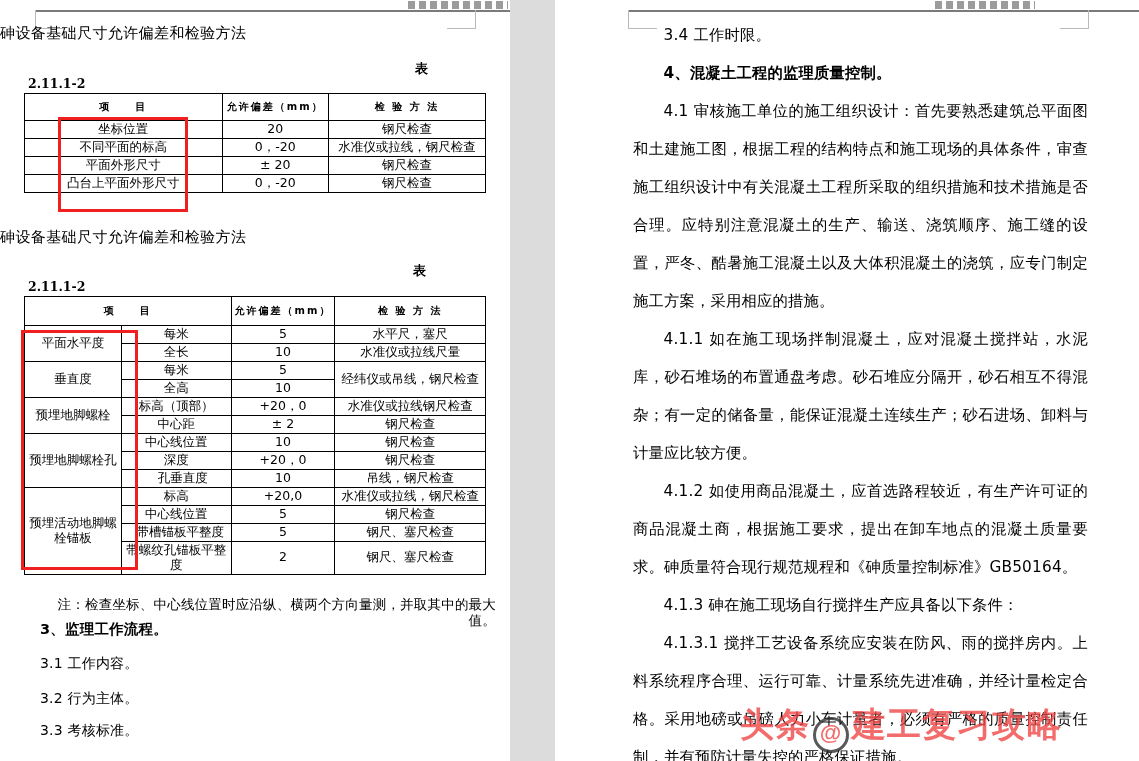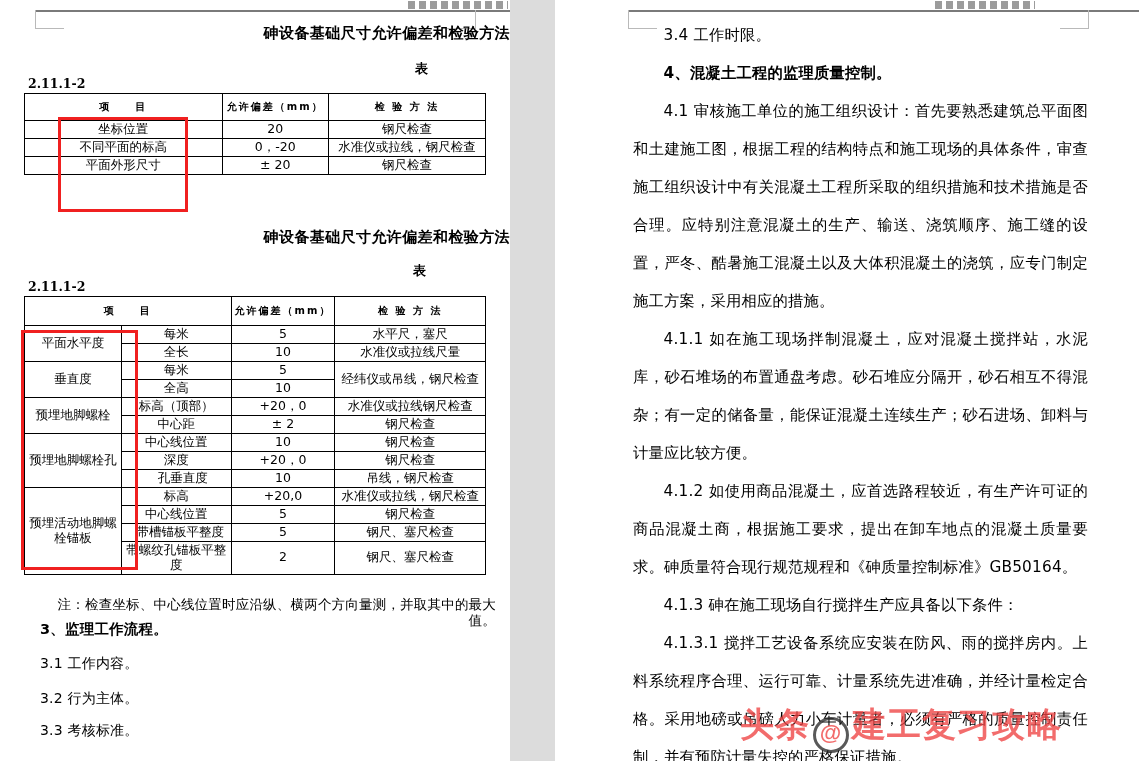--- a/index.html
+++ b/index.html
@@ -21,21 +21,21 @@
   
   .top-rule{position:absolute;height:2px;background:#7a7a7a;}
   .hdr-ghost{position:absolute;top:0px;height:8px;background:
      repeating-linear-gradient(90deg,#8a8a8a 0 7px,#ffffff 7px 11px);
      opacity:.85;}
   
   .cmark{position:absolute;border-color:#b9b9b9;border-style:solid;border-width:0;}
 
   
   .doc{position:absolute;color:#000;}
-  .ttl{font-weight:bold;text-align:right;letter-spacing:.4px;}
+  .ttl{font-weight:normal;text-align:left;letter-spacing:.4px;}
   .tblno{font-weight:bold;font-size:12.5px;font-family:"DejaVu Serif","Liberation Serif",serif;}
   .biao{font-weight:bold;font-size:13px;}
 
   
   table.t{border-collapse:collapse;position:absolute;background:#fff;}
   table.t td,table.t th{
     border:1px solid #000;
     text-align:center;
     vertical-align:middle;
     font-size:12.5px;
@@ -115,20 +115,25 @@
           <tr>
             <td>不同平面的标高</td>
             <td>0，-20</td>
             <td>水准仪或拉线，钢尺检查</td>
           </tr>
           <tr>
             <td>平面外形尺寸</td>
             <td>± 20</td>
             <td>钢尺检查</td>
           </tr>
+          <tr>
+            <td>凸台上平面外形尺寸</td>
+            <td>0，-20</td>
+            <td>钢尺检查</td>
+          </tr>
         </tbody>
     </table>
 
     <div class="redbox" style="left:58px;top:117px;width:130px;height:95px;"></div>
 
     <div class="doc ttl" style="left:0;top:228px;width:510px;font-size:15px;">砷设备基础尺寸允许偏差和检验方法</div>
     <div class="doc biao" style="left:413px;top:262px;">表</div>
     <div class="doc tblno" style="left:28px;top:279px;">2.11.1-2</div>
 
     <table class="t" id="tbl2" style="left:24px;top:296px;width:462px;">

